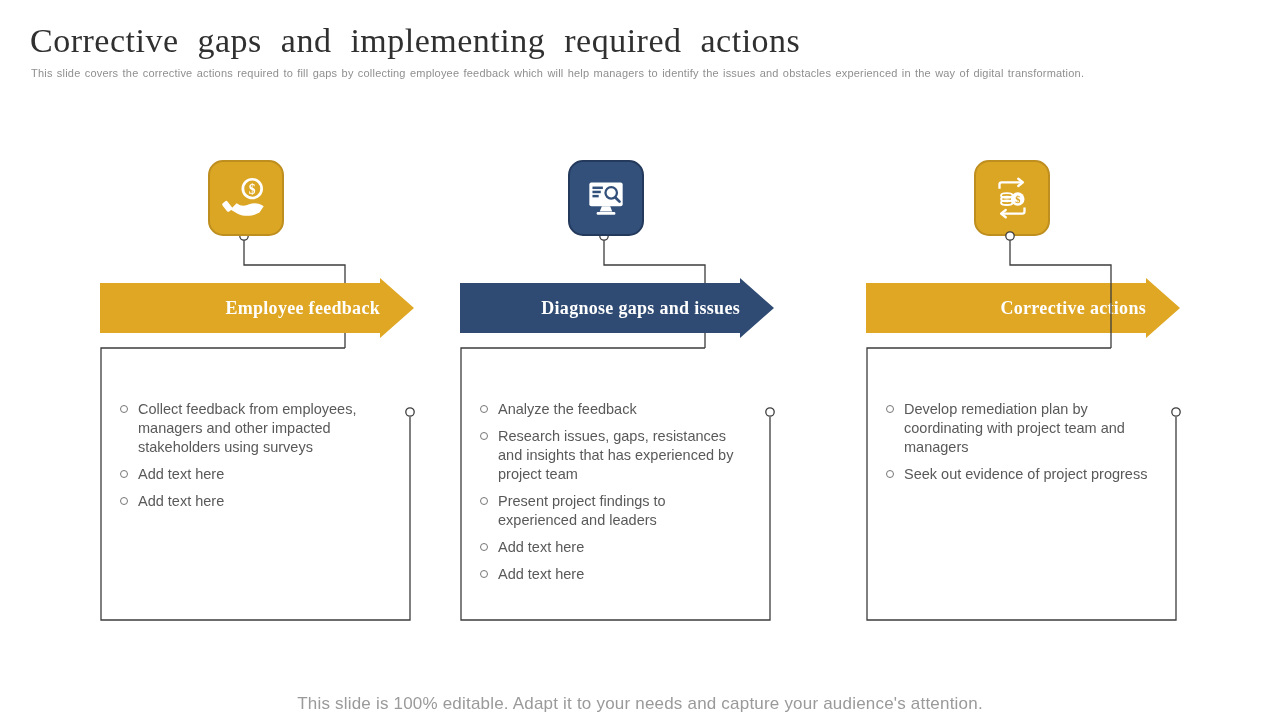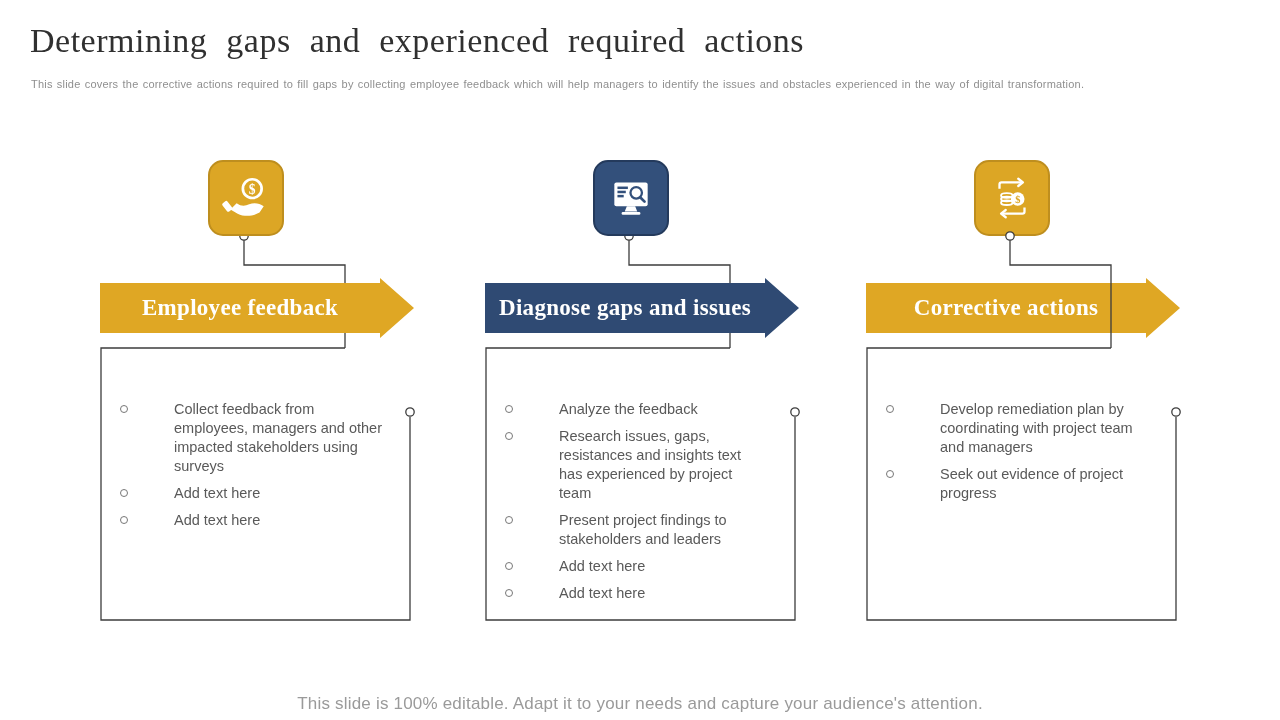--- a/index.html
+++ b/index.html
@@ -2,51 +2,51 @@
 <html><head>
 <meta charset="utf-8">
 <style>
   html,body{margin:0;padding:0;background:#e9e9e9;}
   .slide{position:relative;width:1280px;height:720px;background:#ffffff;overflow:hidden;
          font-family:"Liberation Sans",sans-serif;}
   
   .title{position:absolute;left:30px;top:22px;width:1100px;
          font-family:"Liberation Serif",serif;font-size:34px;font-weight:400;
          color:#303030;word-spacing:10px;letter-spacing:.5px;white-space:nowrap;}
-  .subtitle{position:absolute;left:31px;top:78px;width:1160px;
+  .subtitle{position:absolute;left:31px;top:67px;width:1160px;
             font-size:11px;color:#8f8f8f;letter-spacing:.2px;word-spacing:1px;}
   
   .column{position:absolute;top:150px;width:320px;height:485px;}
-  .col-1{left:100px;} .col-2{left:485px;} .col-3{left:866px;}
+  .col-1{left:100px;} .col-2{left:460px;} .col-3{left:866px;}
   .wires{position:absolute;left:0;top:0;z-index:1;}
   .wires-over{z-index:3;}
   .icon-tile{position:absolute;left:108px;top:10px;width:72px;height:72px;
              border-radius:15px;z-index:2;display:flex;align-items:center;justify-content:center;}
   .tile-gold{background:#DCA625;border:2px solid #BE8E1E;}
   .tile-navy{background:#33507B;border:2px solid #243A5C;}
   .banner{position:absolute;left:0;top:128px;width:316px;height:60px;z-index:2;}
   .banner svg{position:absolute;left:0;top:0;}
   .banner-label{position:absolute;left:0;top:5px;width:280px;height:50px;line-height:50px;
-                text-align:center;font-family:"Liberation Serif",serif;font-weight:700;
-                font-size:23px;color:#ffffff;letter-spacing:.3px;}
+                text-align:right;font-family:"Liberation Serif",serif;font-weight:700;
+                font-size:18px;color:#ffffff;letter-spacing:.3px;}
   .bullets{position:absolute;left:20px;top:250px;width:262px;margin:0;padding:0;
            list-style:none;z-index:2;}
-  .bullets li{display:flex;margin:0 0 8px 0;font-size:14.5px;line-height:19px;color:#595959;gap:36px;}
+  .bullets li{display:flex;margin:0 0 8px 0;font-size:14.5px;line-height:19px;color:#595959;}
   .dot{flex:0 0 8px;width:8px;height:8px;border:1.5px solid #777777;border-radius:50%;
        margin:5px 10px 0 0;box-sizing:border-box;}
   
   .footer{position:absolute;left:0;top:694px;width:100%;text-align:center;
           font-size:17px;color:#9a9a9a;letter-spacing:.2px;}
 </style>
 </head>
 <body>
 
 <div class="slide">
 
-  <div class="title">Determining gaps and experienced required actions</div>
+  <div class="title">Corrective gaps and implementing required actions</div>
   <div class="subtitle">This slide covers the corrective actions required to fill gaps by collecting employee feedback which will help managers to identify the issues and obstacles experienced in the way of digital transformation.</div>
 
   <div class="column col-1">
     <svg class="wires" width="320" height="485">
       <path d="M144 90 V115 H245 V198" fill="none" stroke="#3c3c3c" stroke-width="1.3"></path>
       <path d="M245 198 H1 V470 H310 V267" fill="none" stroke="#3c3c3c" stroke-width="1.3"></path>
       <circle cx="144" cy="86" r="4.2" fill="#ffffff" stroke="#3c3c3c" stroke-width="1.3"></circle>
       <circle cx="310" cy="262" r="4.2" fill="#ffffff" stroke="#3c3c3c" stroke-width="1.3"></circle>
     </svg>
     <div class="icon-tile tile-gold">
@@ -104,25 +104,25 @@
       </svg>
       <div class="banner-label">Diagnose gaps and issues</div>
     </div>
     <ul class="bullets">
         <li>
           <span class="dot"></span>
           <span>Analyze the feedback</span>
         </li>
         <li>
           <span class="dot"></span>
-          <span>Research issues, gaps, resistances and insights text has experienced by project team</span>
+          <span>Research issues, gaps, resistances and insights that has experienced by project team</span>
         </li>
         <li>
           <span class="dot"></span>
-          <span>Present project findings to stakeholders and leaders</span>
+          <span>Present project findings to experienced and leaders</span>
         </li>
         <li>
           <span class="dot"></span>
           <span>Add text here</span>
         </li>
         <li>
           <span class="dot"></span>
           <span>Add text here</span>
         </li>
       </ul>

